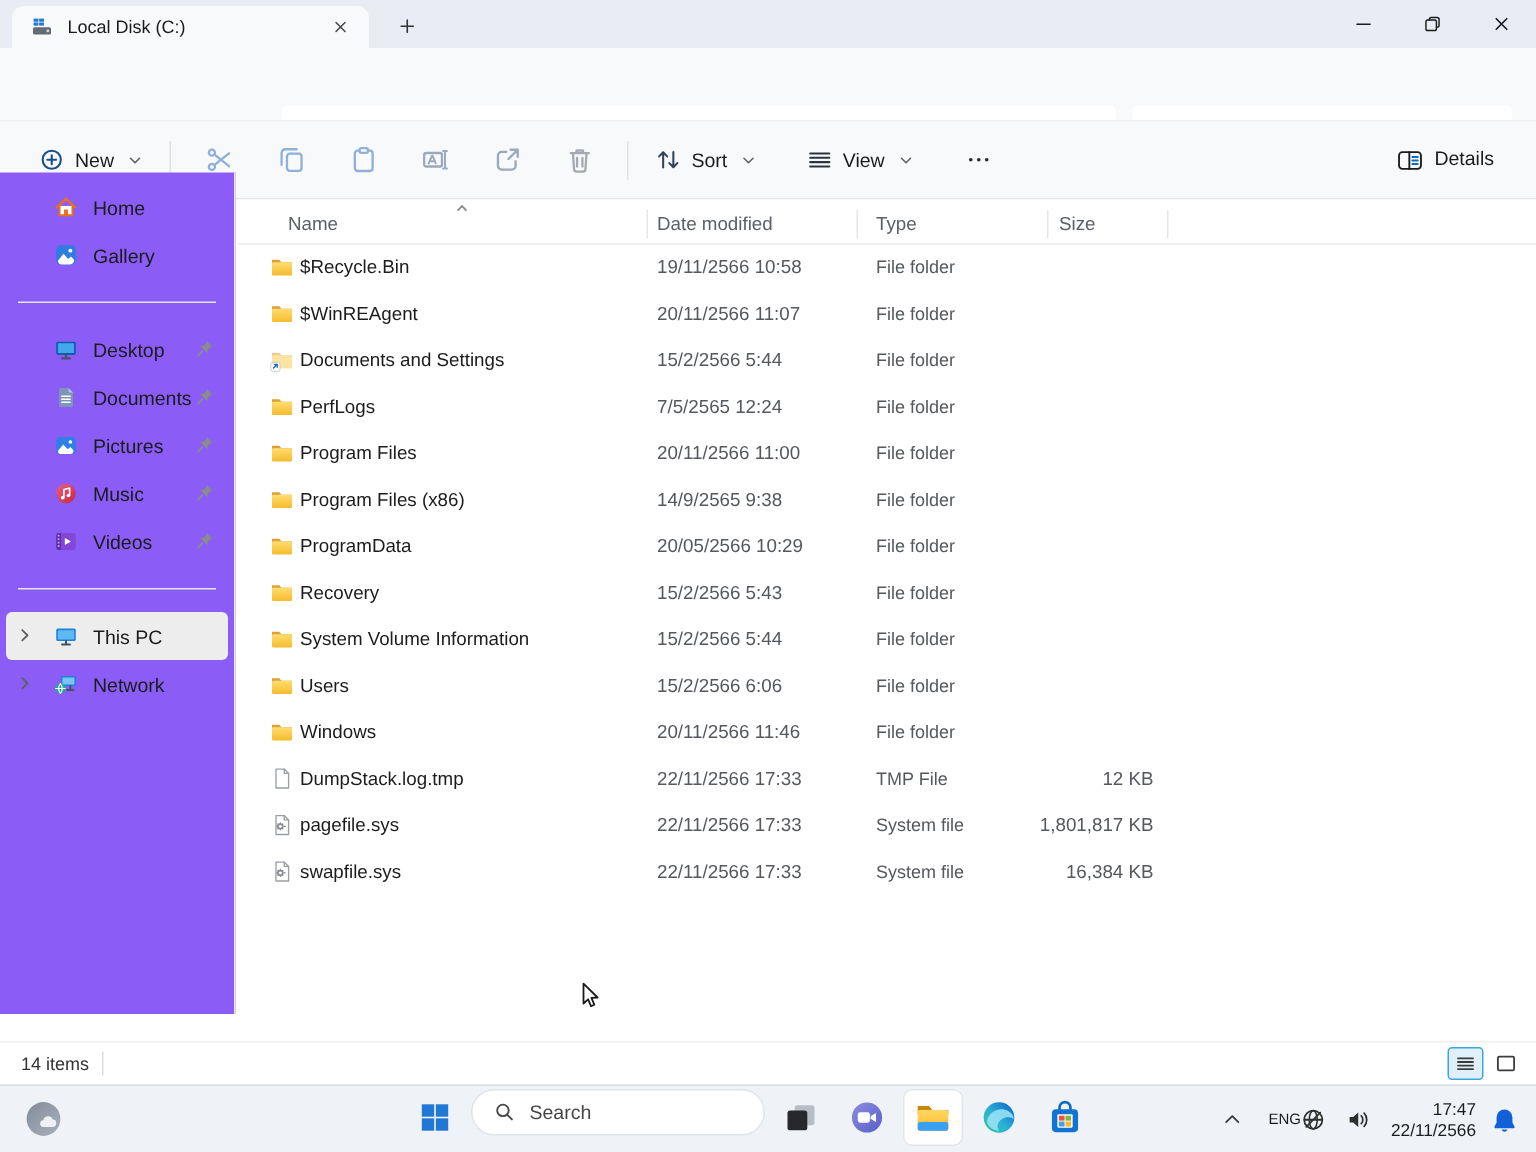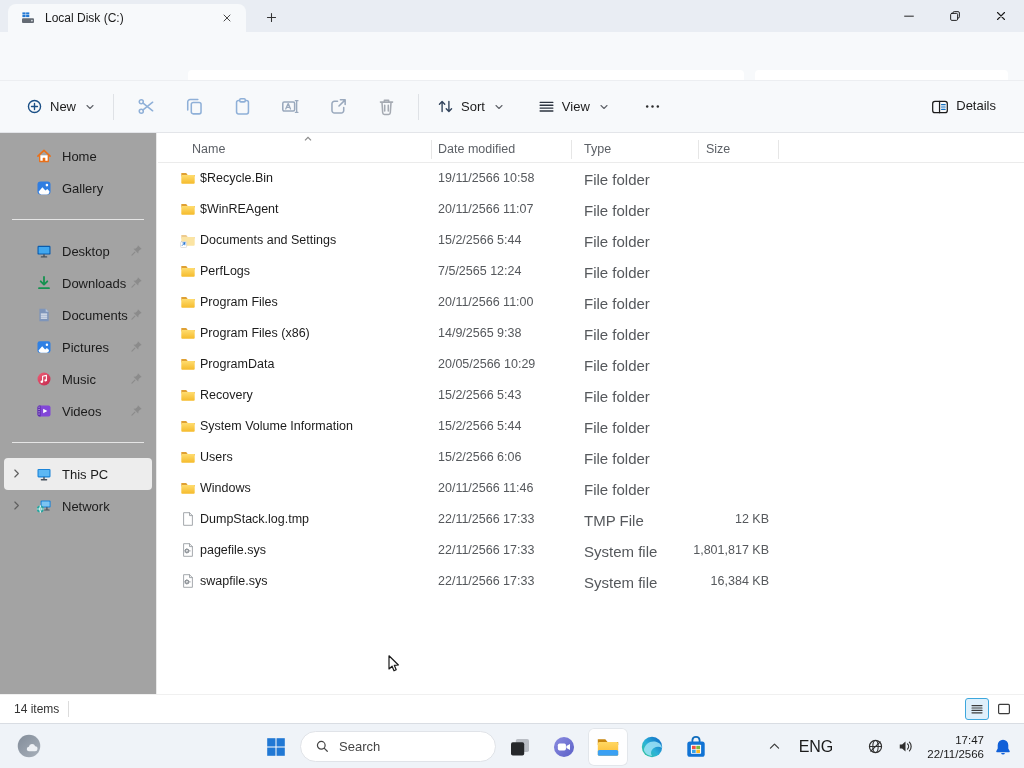--- a/index.html
+++ b/index.html
@@ -37,21 +37,21 @@
     border-top:1px solid #eceef1;border-bottom:1px solid #e3e5e9;box-sizing:border-box;
     display:flex;align-items:center;padding:0 16px}
   .tb-group{display:flex;align-items:center}
   .tb-btn{display:flex;align-items:center;gap:7px;padding:8px 10px;border-radius:4px;font-size:13px;color:#1b1b1b}
   .tb-iconbtn{width:40px;height:36px;display:flex;align-items:center;justify-content:center;border-radius:4px;margin:0 4px}
   .tb-divider{width:1px;height:26px;background:#dfe2e6;margin:0 8px}
   .tb-chev{color:#5f6368;margin-left:2px}
   #tb-details{margin-left:auto;display:flex;align-items:flex-start;gap:7px;font-size:13px;color:#1b1b1b;padding:8px 12px}
 
   
-  #sidebar{position:absolute;left:0;top:133px;width:157px;height:561px;background:#a3a3a3;
+  #sidebar{position:absolute;left:0;top:115px;width:157px;height:561px;background:#8b5cf6;
     border-right:1px solid #e9e9e9;box-sizing:border-box;padding-top:7px}
   .sb-item{position:relative;height:32px;display:flex;align-items:center;margin:0 4px;border-radius:4px}
   .sb-item.selected{background:#ededed}
   .sb-chev{position:absolute;left:7px;top:10px;color:#5f5f5f}
   .sb-icon{margin-left:32px}
   .sb-label{font-size:13px;color:#1b1b1b;margin-left:10px;white-space:nowrap}
   .sb-pin{position:absolute;right:9px;top:9px;color:#8b8b8b}
   .sb-divider{height:1px;background:#e5e5e5;margin:15px 12px}
 
   
@@ -59,44 +59,44 @@
   #list-header{position:absolute;left:0;top:3px;width:866px;height:26px}
   .col-label{position:absolute;top:6px;font-size:12.5px;color:#5c6066;white-space:nowrap}
   .col-sep{position:absolute;top:4px;width:1px;height:19px;background:#e6e6e6}
   #header-underline{position:absolute;left:0;top:29px;width:866px;height:1px;background:#ebebeb}
   #sort-caret{position:absolute;left:144px;top:-3px;color:#8a8a8a}
   #rows{position:absolute;left:0;top:30px;width:866px}
   .frow{position:relative;height:31px}
   .fr-icon{position:absolute;left:22px;top:7px}
   .fr-name{position:absolute;left:42px;top:8px;font-size:12.5px;color:#1c1c1c;white-space:nowrap}
   .fr-date{position:absolute;left:280px;top:8px;font-size:12.5px;color:#55585c;white-space:nowrap}
-  .fr-type{position:absolute;left:426px;top:8px;font-size:15px;color:#55585c;white-space:nowrap}
+  .fr-type{position:absolute;left:426px;top:8px;font-size:12px;color:#55585c;white-space:nowrap}
   .fr-size{position:absolute;left:528px;top:8px;width:83px;text-align:right;font-size:12.5px;color:#55585c;white-space:nowrap}
 
   
   #statusbar{position:absolute;left:0;top:694px;width:1024px;height:29px;background:#fff;border-top:1px solid #f0f0f0;box-sizing:border-box}
   #status-count{position:absolute;left:14px;top:7px;font-size:12px;color:#333}
   #status-sep{position:absolute;left:68px;top:6px;width:1px;height:16px;background:#dcdcdc}
   #view-toggles{position:absolute;right:8px;top:3px;display:flex;gap:3px}
   .vt-btn{width:24px;height:22px;display:flex;align-items:center;justify-content:center;border-radius:3px;
     border:1px solid transparent;color:#3c3c3c;box-sizing:border-box}
   .vt-btn.active{background:#dff0fb;border-color:#3da7dd}
 
   
   #taskbar{position:absolute;left:0;top:723px;width:1024px;height:45px;background:#eff3f8;border-top:1px solid #d9dde3;box-sizing:border-box}
   #tb-widget{position:absolute;left:16px;top:9px}
-  #tb-center{position:absolute;left:256px;top:2px;height:41px;display:flex;align-items:center;gap:4px}
+  #tb-center{position:absolute;left:270px;top:2px;height:41px;display:flex;gap:4px}
   .task-btn{width:40px;height:38px;display:flex;align-items:center;justify-content:center;border-radius:6px;position:relative}
   .task-btn.active{background:rgba(255,255,255,.9);box-shadow:0 0 0 1px #e2e6eb inset}
   #task-search{height:31px;background:#fff;border:1px solid #e0e3e8;border-radius:16px;display:flex;align-items:center;
     gap:9px;padding:0 14px;width:196px;box-sizing:border-box;color:#454545}
   #task-search span{font-size:13px;color:#454545}
   #tray{position:absolute;right:0;top:0;height:45px;display:flex;align-items:center}
   #tray-chev{color:#3a3a3a;margin-right:18px}
-  #tray-lang{font-size:16px;color:#1b1b1b;margin-right:34px}
+  #tray-lang{font-size:10px;color:#1b1b1b;margin-right:0}
   #tray-globe,#tray-vol{color:#2f2f2f;margin-right:13px}
   #tray-clock{text-align:right;font-size:11.5px;color:#1b1b1b;line-height:14px;margin-right:10px}
   #tray-bell{margin-right:12px}
 
   #cursor{position:absolute;left:384px;top:654px;pointer-events:none}
 </style>
 </head>
 <body>
 
 <div id="window">
@@ -347,38 +347,20 @@
     <span class="ic sb-icon">
           <svg width="16" height="16" viewBox="0 0 16 16" fill="none" stroke="currentColor" stroke-width="1.3" stroke-linecap="round" stroke-linejoin="round">
             <g stroke="none">
               <rect x="1.5" y="2.8" width="13" height="8.8" rx="1.2" fill="#0a5cad"></rect>
               <rect x="2.6" y="3.9" width="10.8" height="6.5" rx=".4" fill="#41a7ef"></rect>
               <path d="M5.4 13.9h5.2M8 11.6v2.3" stroke="#47525e" stroke-width="1.4"></path>
             </g>
           </svg>
         </span>
     <span class="sb-label">Desktop</span>
-    <span class="ic sb-pin">
-          <svg width="13" height="13" viewBox="0 0 16 16" fill="none" stroke="currentColor" stroke-width="1.3" stroke-linecap="round" stroke-linejoin="round">
-            <g stroke="none" fill="#8b8b8b">
-              <path d="M9.8 1.6 14.4 6.2 12.7 6.7 10.5 8.9 10.1 11.7 4.3 5.9 7.1 5.5 9.3 3.3z"></path>
-            </g>
-            <path d="M6 10 2.4 13.6" stroke="#8b8b8b" stroke-width="1.4"></path>
-          </svg>
-        </span>
-  </div>
-      <div class="sb-item ">
-
-    <span class="ic sb-icon">
-          <svg width="16" height="16" viewBox="0 0 16 16" fill="none" stroke="currentColor" stroke-width="1.3" stroke-linecap="round" stroke-linejoin="round">
-            <path d="M8 2v7.6M4.7 6.3 8 9.7l3.3-3.4" stroke="#14924f" stroke-width="1.8"></path>
-            <path d="M3 13.2h10" stroke="#14924f" stroke-width="1.8"></path>
-          </svg>
-        </span>
-    <span class="sb-label">Downloads</span>
     <span class="ic sb-pin">
           <svg width="13" height="13" viewBox="0 0 16 16" fill="none" stroke="currentColor" stroke-width="1.3" stroke-linecap="round" stroke-linejoin="round">
             <g stroke="none" fill="#8b8b8b">
               <path d="M9.8 1.6 14.4 6.2 12.7 6.7 10.5 8.9 10.1 11.7 4.3 5.9 7.1 5.5 9.3 3.3z"></path>
             </g>
             <path d="M6 10 2.4 13.6" stroke="#8b8b8b" stroke-width="1.4"></path>
           </svg>
         </span>
   </div>
       <div class="sb-item ">

